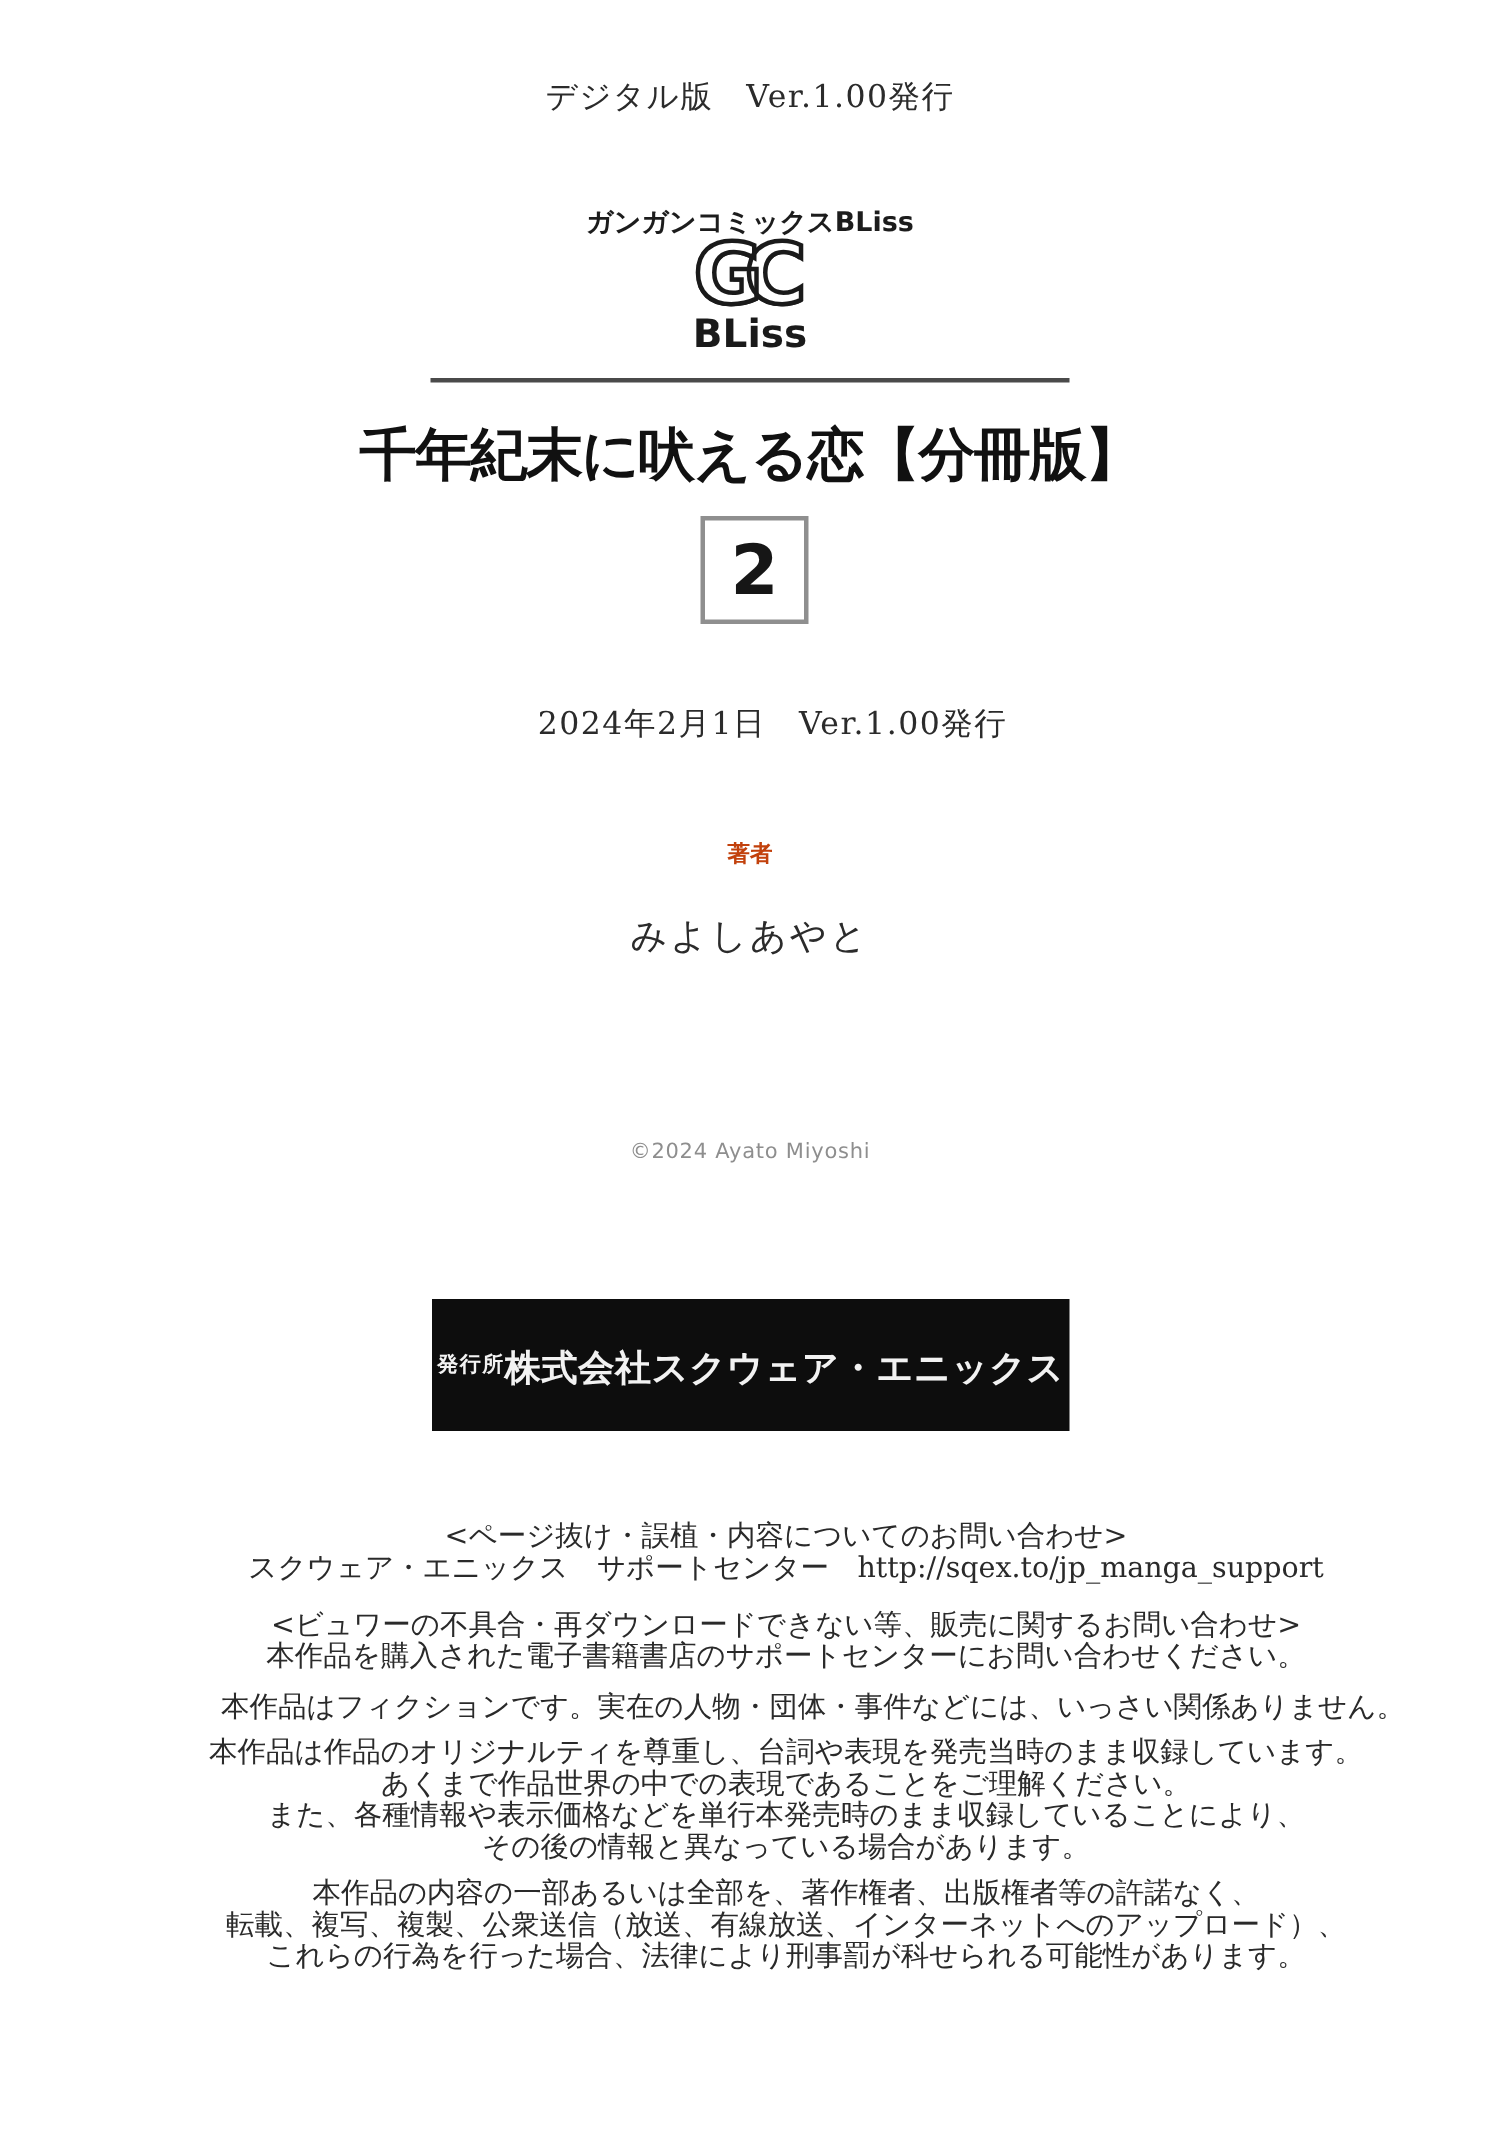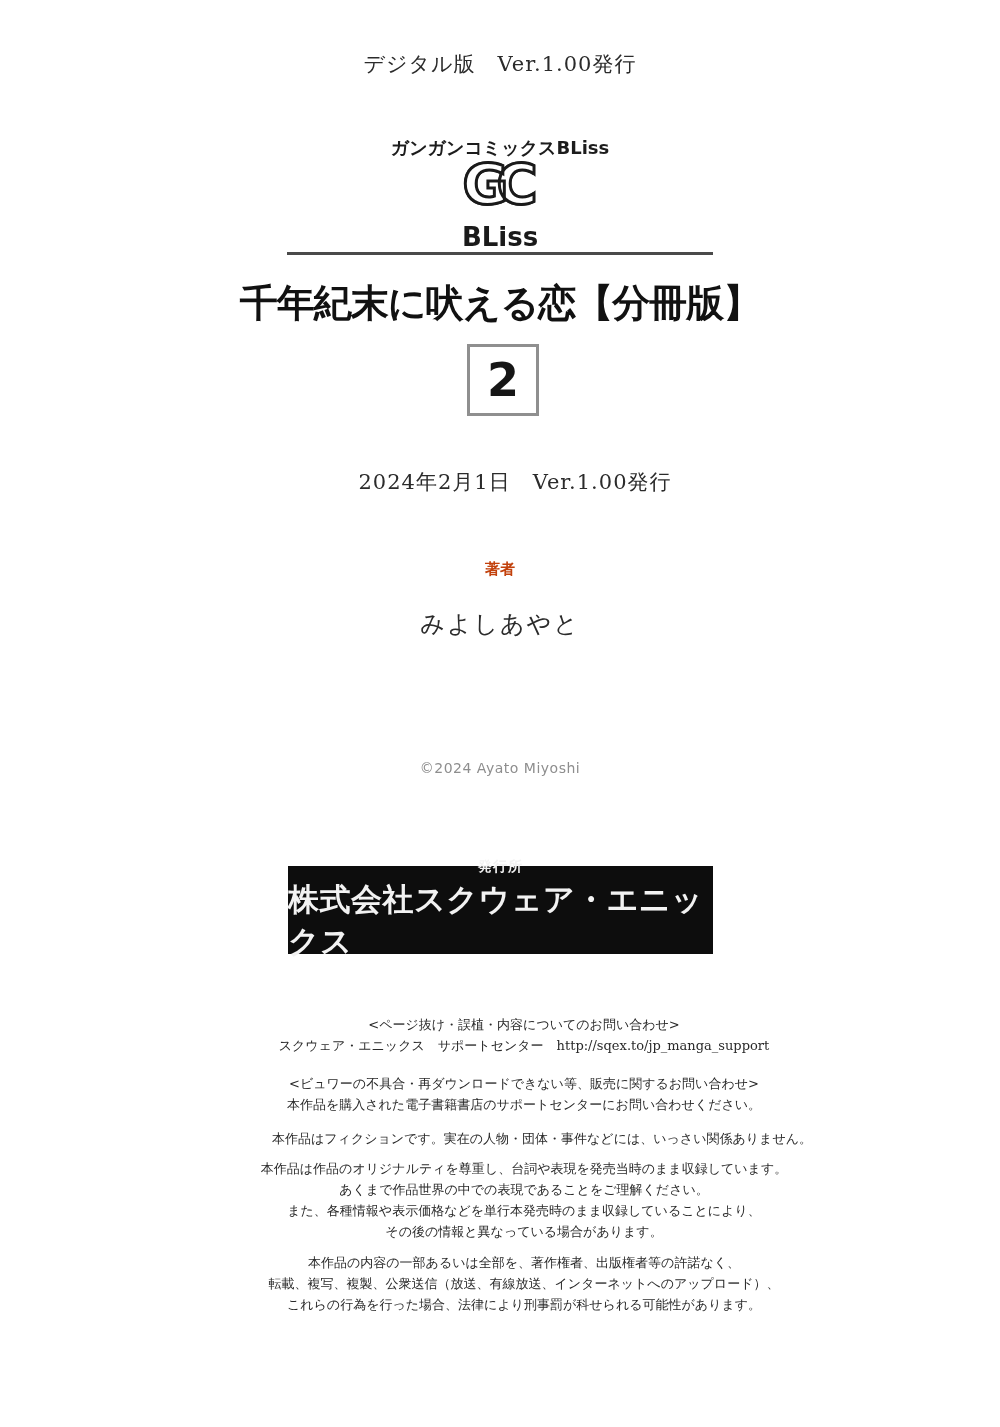--- a/index.html
+++ b/index.html
@@ -39,21 +39,21 @@
     font-size: 56px;
     line-height: 52px;
     letter-spacing: -12px;
     color: #ffffff;
     -webkit-text-stroke: 3px #1a1a1a;
     text-shadow: 1px 1px 0 #1a1a1a, -1px -1px 0 #1a1a1a, 1px -1px 0 #1a1a1a, -1px 1px 0 #1a1a1a;
     padding-right: 12px;
   }
   .gc-bliss {
     display: block;
-    margin-top: 14px;
+    margin-top: 0;
     font-family: "DejaVu Sans", "Liberation Sans", sans-serif;
     font-weight: 800;
     font-size: 26px;
     line-height: 26px;
     color: #1a1a1a;
   }
 
   .divider {
     position: absolute;
     top: 252px;
@@ -121,29 +121,28 @@
 
   .publisher-box {
     position: absolute;
     top: 866px;
     left: 288px;
     width: 425px;
     height: 88px;
     background: #0d0d0d;
     color: #f2f2f2;
     display: flex;
-    flex-direction: column;
     align-items: center;
     justify-content: center;
     font-family: "DejaVu Sans", "Liberation Sans", sans-serif;
   }
   .publisher-label { font-size: 14px; font-weight: 700; letter-spacing: 1px; }
-  .publisher-name { font-size: 31px; font-weight: 700; margin-top: 3px; letter-spacing: 0.5px; }
-
-  .notice { font-size: 13px; line-height: 21px; color: #2a2a2a; font-weight: 500; padding-left: 48px; }
+  .publisher-name { font-size: 24px; font-weight: 700; margin-top: 3px; letter-spacing: 0.5px; }
+
+  .notice { font-size: 19px; line-height: 21px; color: #2a2a2a; font-weight: 500; padding-left: 48px; }
   .notice-0 { top: 1014px; }
   .notice-1 { top: 1073px; }
   .notice-2 { top: 1128px; margin-left: 36px; }
   .notice-3 { top: 1158px; }
   .notice-4 { top: 1252px; }
 </style>
 </head>
 <body>
 
 <div class="page">

